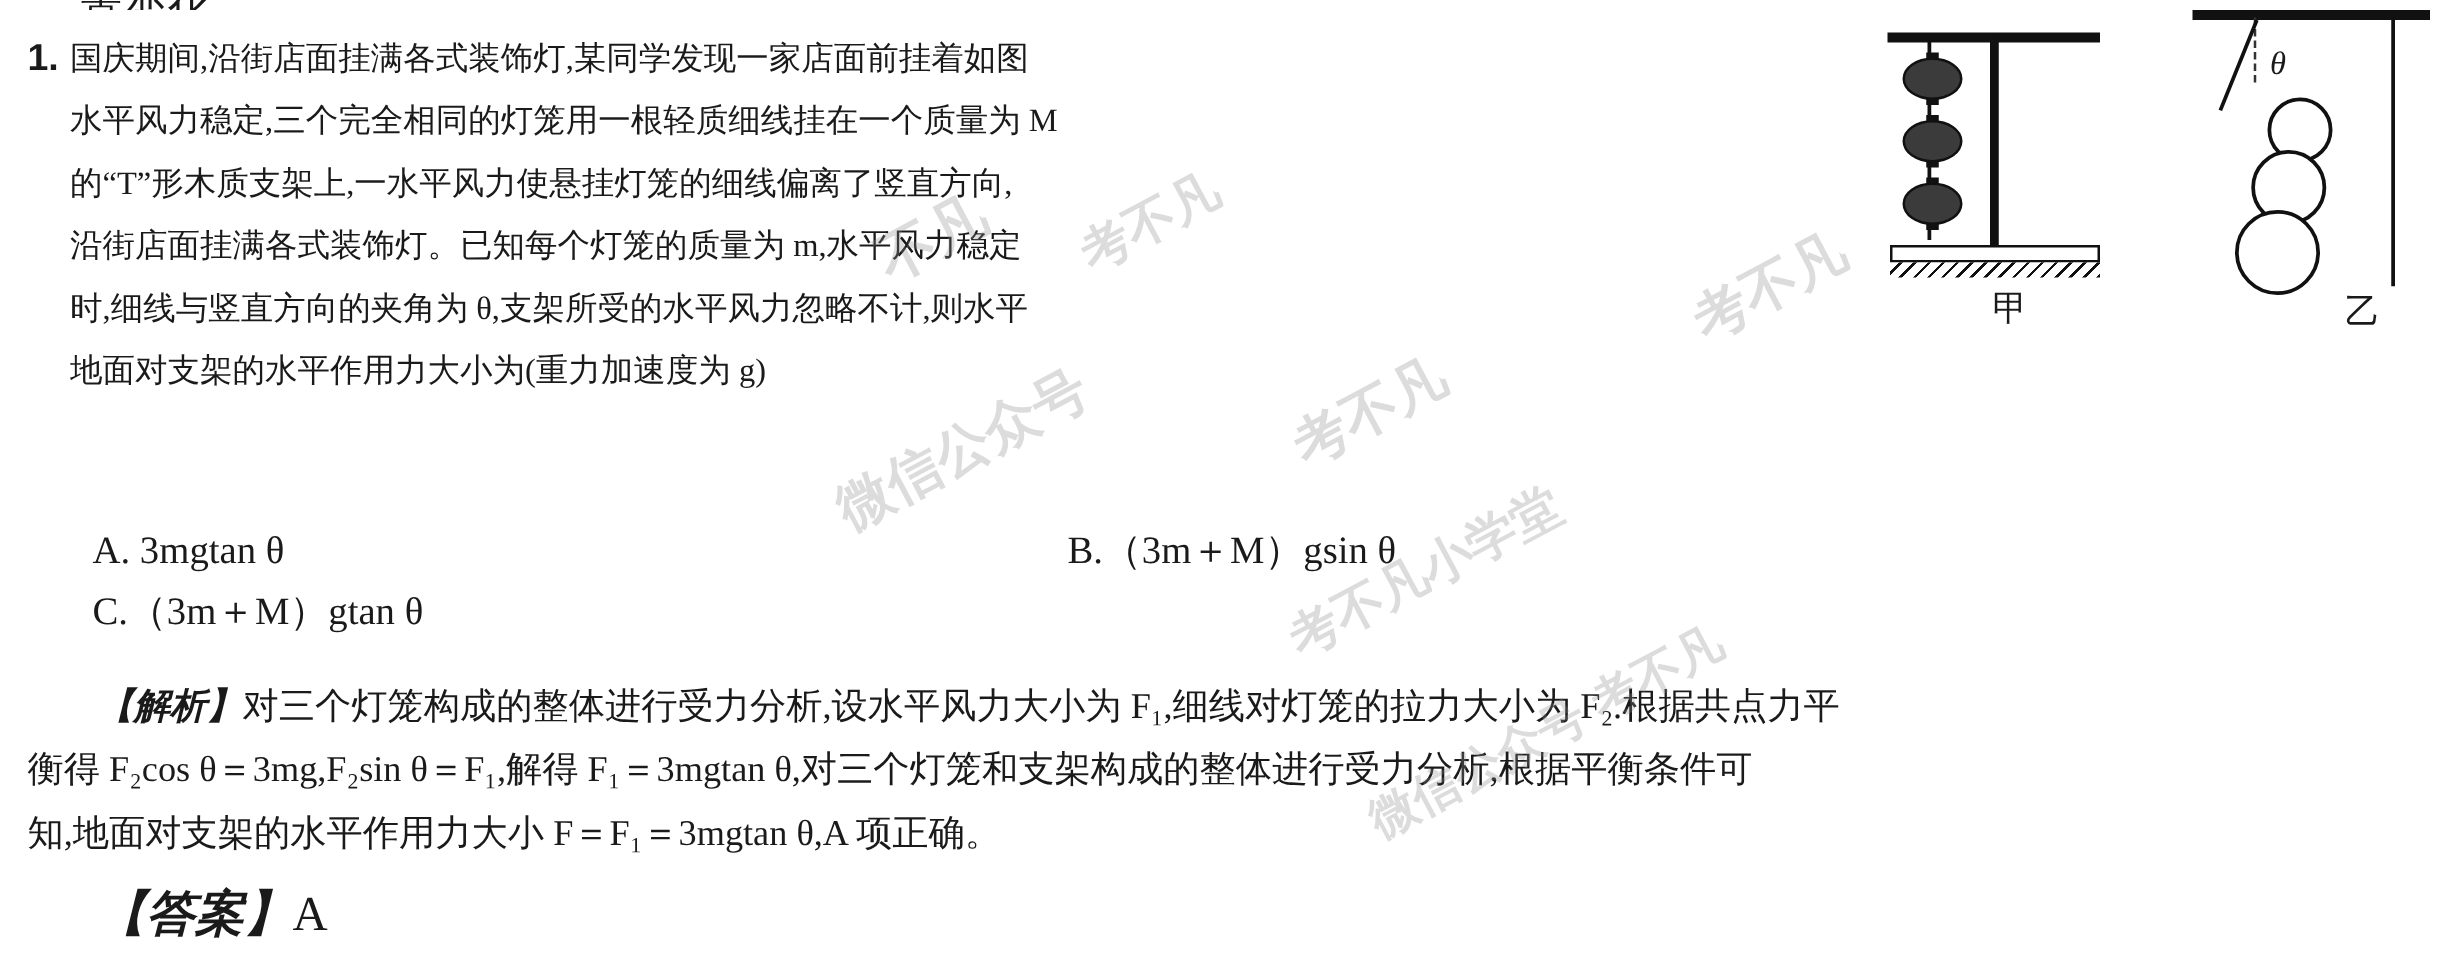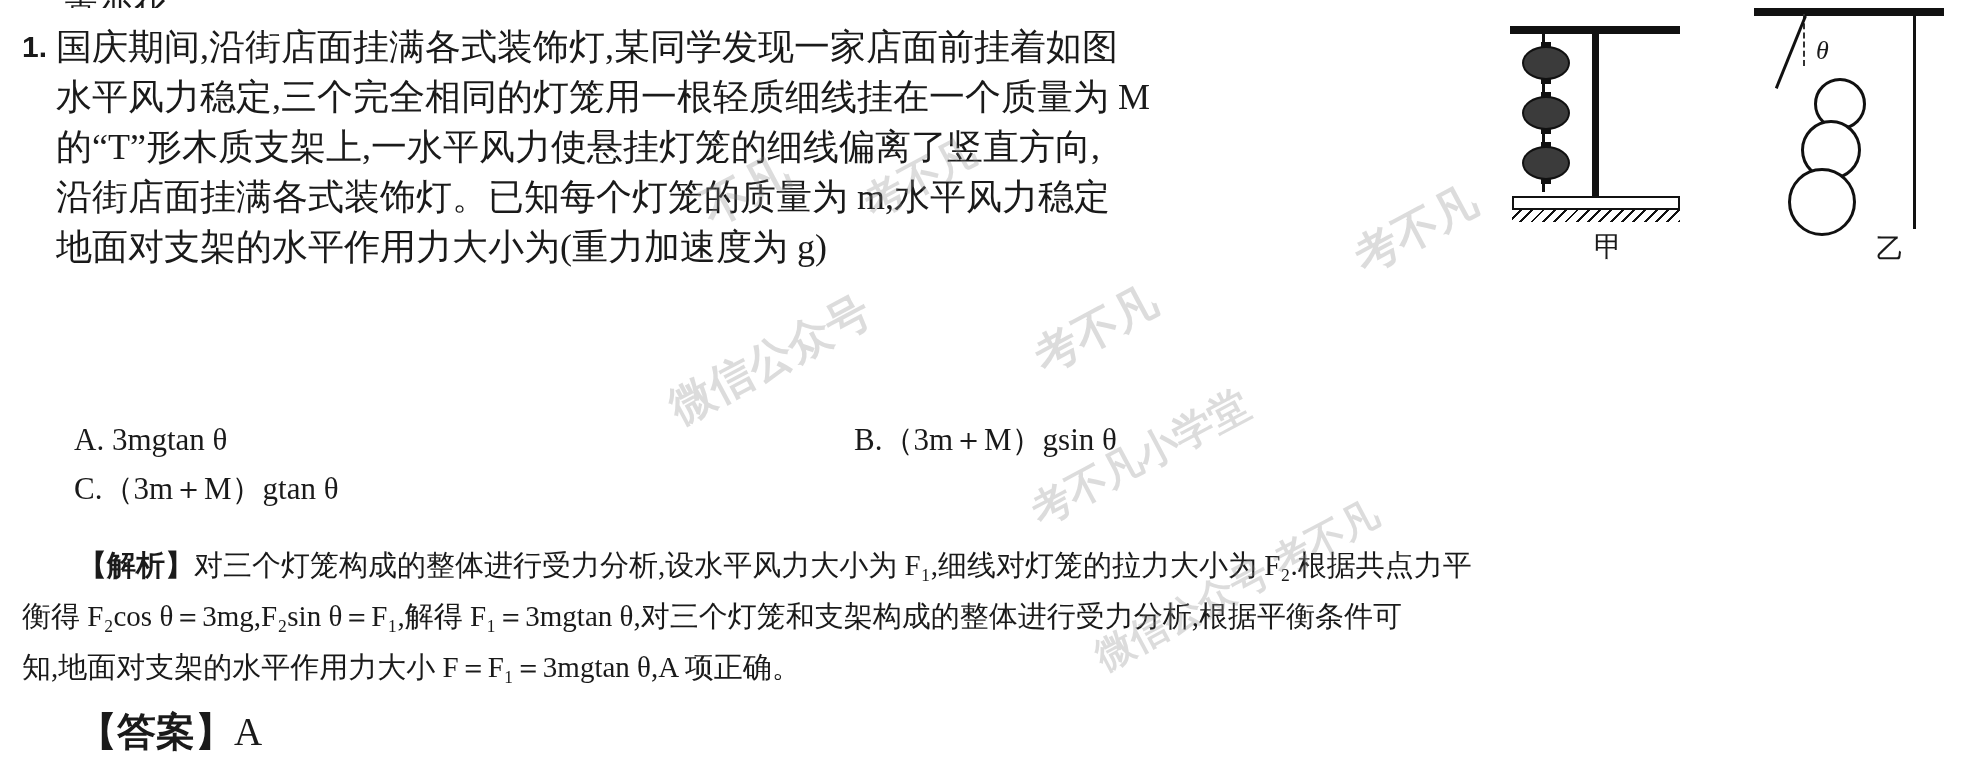--- a/index.html
+++ b/index.html
@@ -57,21 +57,21 @@
     flex: 0 0 34px;
     line-height: 50px;
     text-align: left;
   }
 
   .q-body {
     flex: 1 1 auto;
   }
 
   .q-line {
-    font-size: 36px;
+    font-size: 26px;
     line-height: 50px;
     white-space: nowrap;
     letter-spacing: 0px;
   }
 
   
   .options {
     position: absolute;
     top: 415px;
     left: 74px;
@@ -88,21 +88,21 @@
   
   .analysis {
     position: absolute;
     top: 540px;
     left: 22px;
     width: 1900px;
     font-size: 29px;
     line-height: 51px;
   }
   .analysis .first-indent { text-indent: 56px; }
-  .bracket-label { font-family: "Liberation Sans", sans-serif; font-weight: bold; }
+  .bracket-label { font-family: "Liberation Sans", sans-serif; font-weight: bold; font-style: italic; }
 
   .answer {
     position: absolute;
     top: 712px;
     left: 78px;
     font-size: 39px;
     line-height: 40px;
   }
 
   
@@ -228,20 +228,21 @@
   <div class="top-clip">置变化。</div>
 
   <div class="question">
     <div class="q-row">
       <div class="q-num">1.</div>
       <div class="q-body">
         <div class="q-line">国庆期间,沿街店面挂满各式装饰灯,某同学发现一家店面前挂着如图</div>
         <div class="q-line">水平风力稳定,三个完全相同的灯笼用一根轻质细线挂在一个质量为 M</div>
         <div class="q-line">的“T”形木质支架上,一水平风力使悬挂灯笼的细线偏离了竖直方向,</div>
         <div class="q-line">沿街店面挂满各式装饰灯。已知每个灯笼的质量为 m,水平风力稳定</div>
+        <div class="q-line">时,细线与竖直方向的夹角为 θ,支架所受的水平风力忽略不计,则水平</div>
         <div class="q-line">地面对支架的水平作用力大小为(重力加速度为 g)</div>
       </div>
     </div>
   </div>
 
   <div class="options">
     <div class="opt-row">
       <div class="opt-left">A. 3mgtan θ</div>
       <div class="opt-right">B.（3m＋M）gsin θ</div>
     </div>

